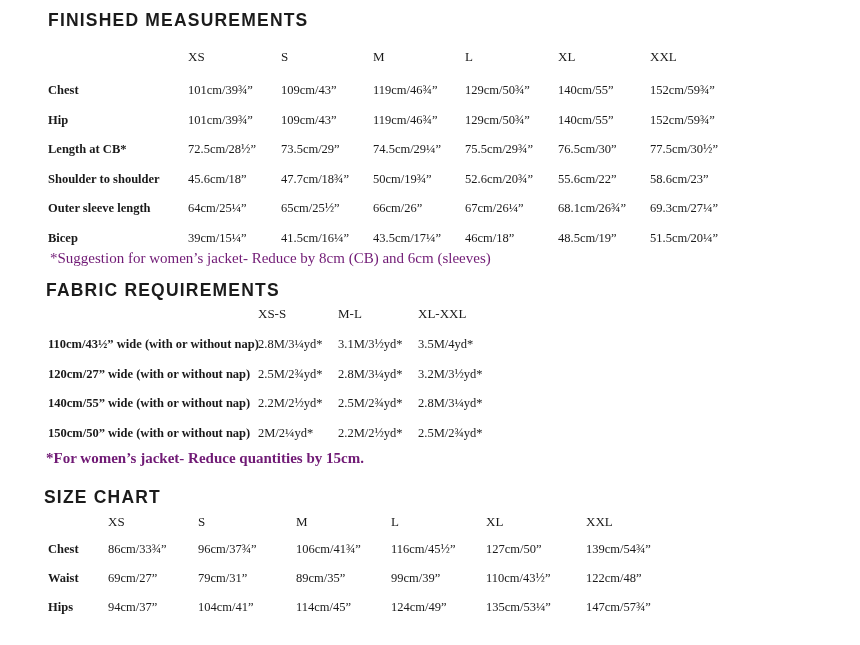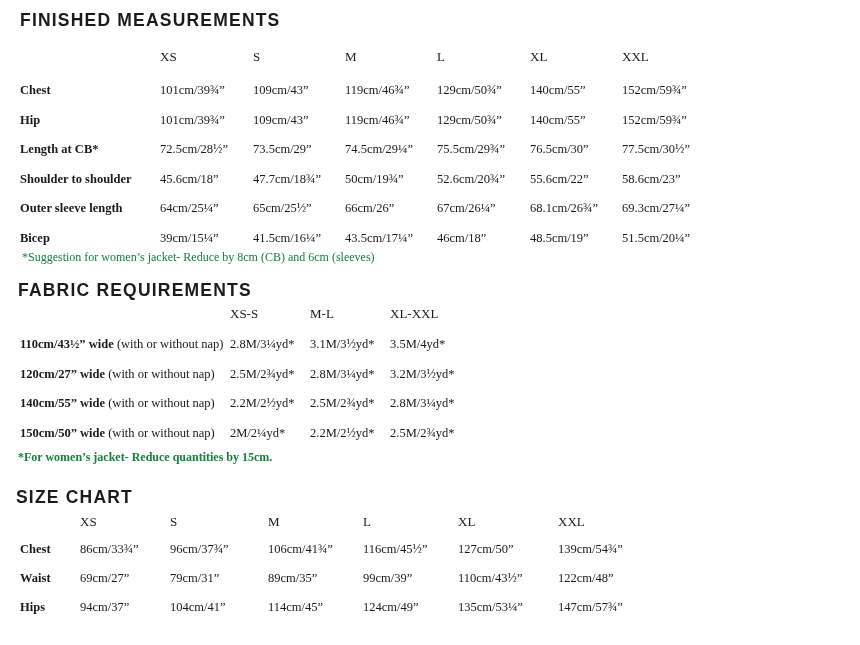--- a/index.html
+++ b/index.html
@@ -4,20 +4,21 @@
 <style>
   * { margin:0; padding:0; box-sizing:border-box; }
   html,body { background:#ffffff; }
   .page {
     position:relative;
     width:828px; height:645px;
     background:#ffffff;
     font-family:"Liberation Serif", serif;
     color:#1a1a1a;
     overflow:hidden;
+    margin-left:28px;
   }
   .sec-title {
     position:absolute;
     font-family:"Liberation Sans", sans-serif;
     font-weight:700;
     font-size:17.5px;
     letter-spacing:1.2px;
     color:#1b1b1b;
     white-space:nowrap;
   }
@@ -47,25 +48,25 @@
     font-weight:700;
     font-size:12.5px;
     white-space:nowrap;
     padding-left:2px;
   }
   .val {
     font-weight:400;
     font-size:12.5px;
     white-space:nowrap;
   }
-  .lbl .rest { font-weight:400; }
+  .lbl .rest { font-weight:700; }
   .footnote {
     position:absolute;
-    font-size:12px;
-    color:#15803d;
+    font-size:15px;
+    color:#701a75;
     white-space:nowrap;
   }
 </style>
 </head>
 <body>
 
 <div class="page">
 
   <h1 class="sec-title" style="left:20px; top:10px;">FINISHED MEASUREMENTS</h1>
 

